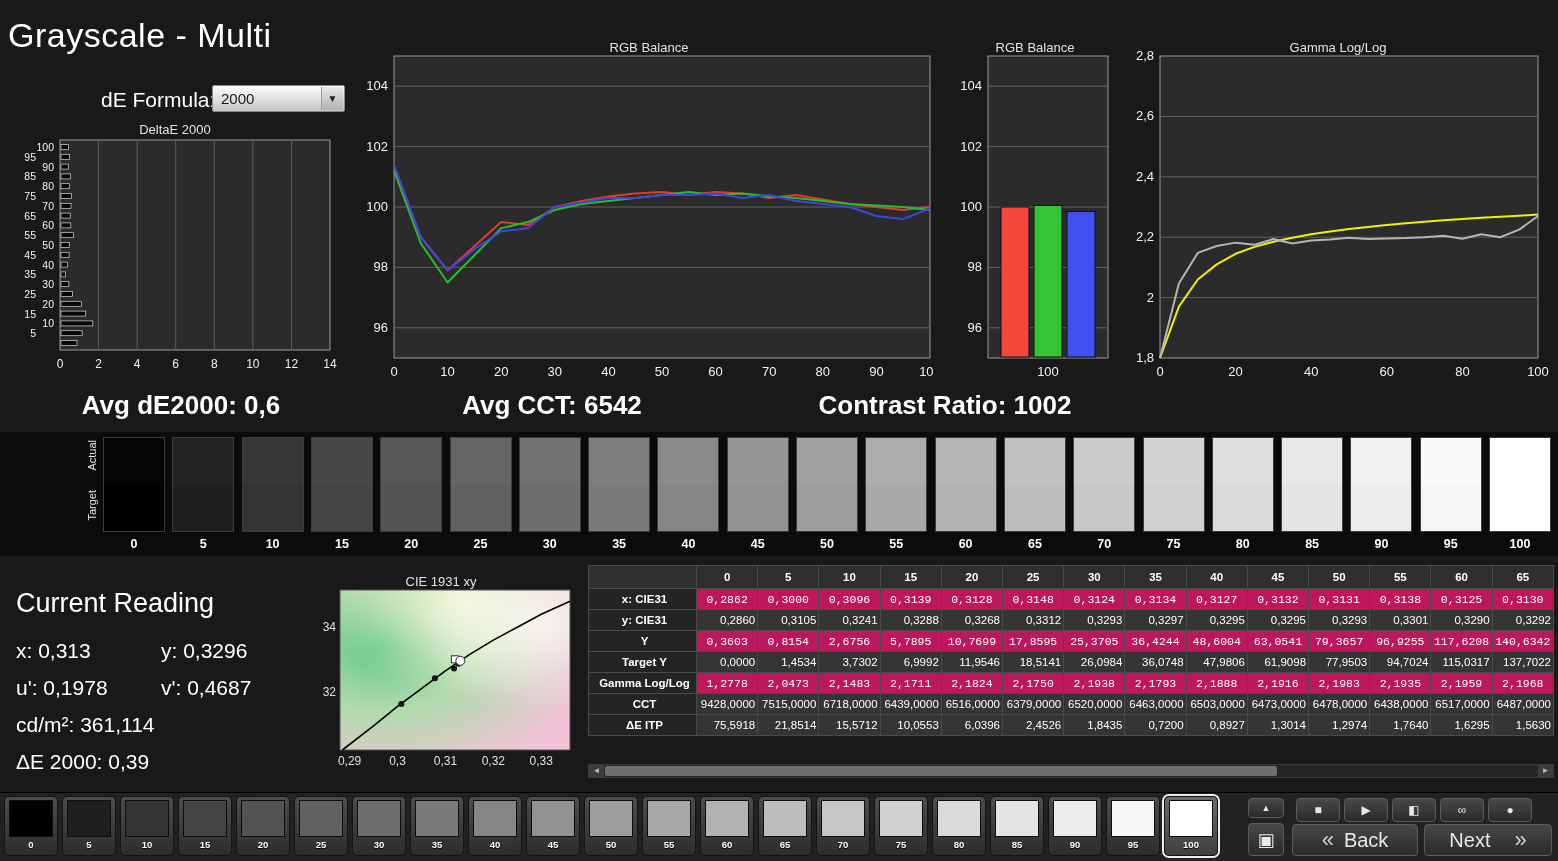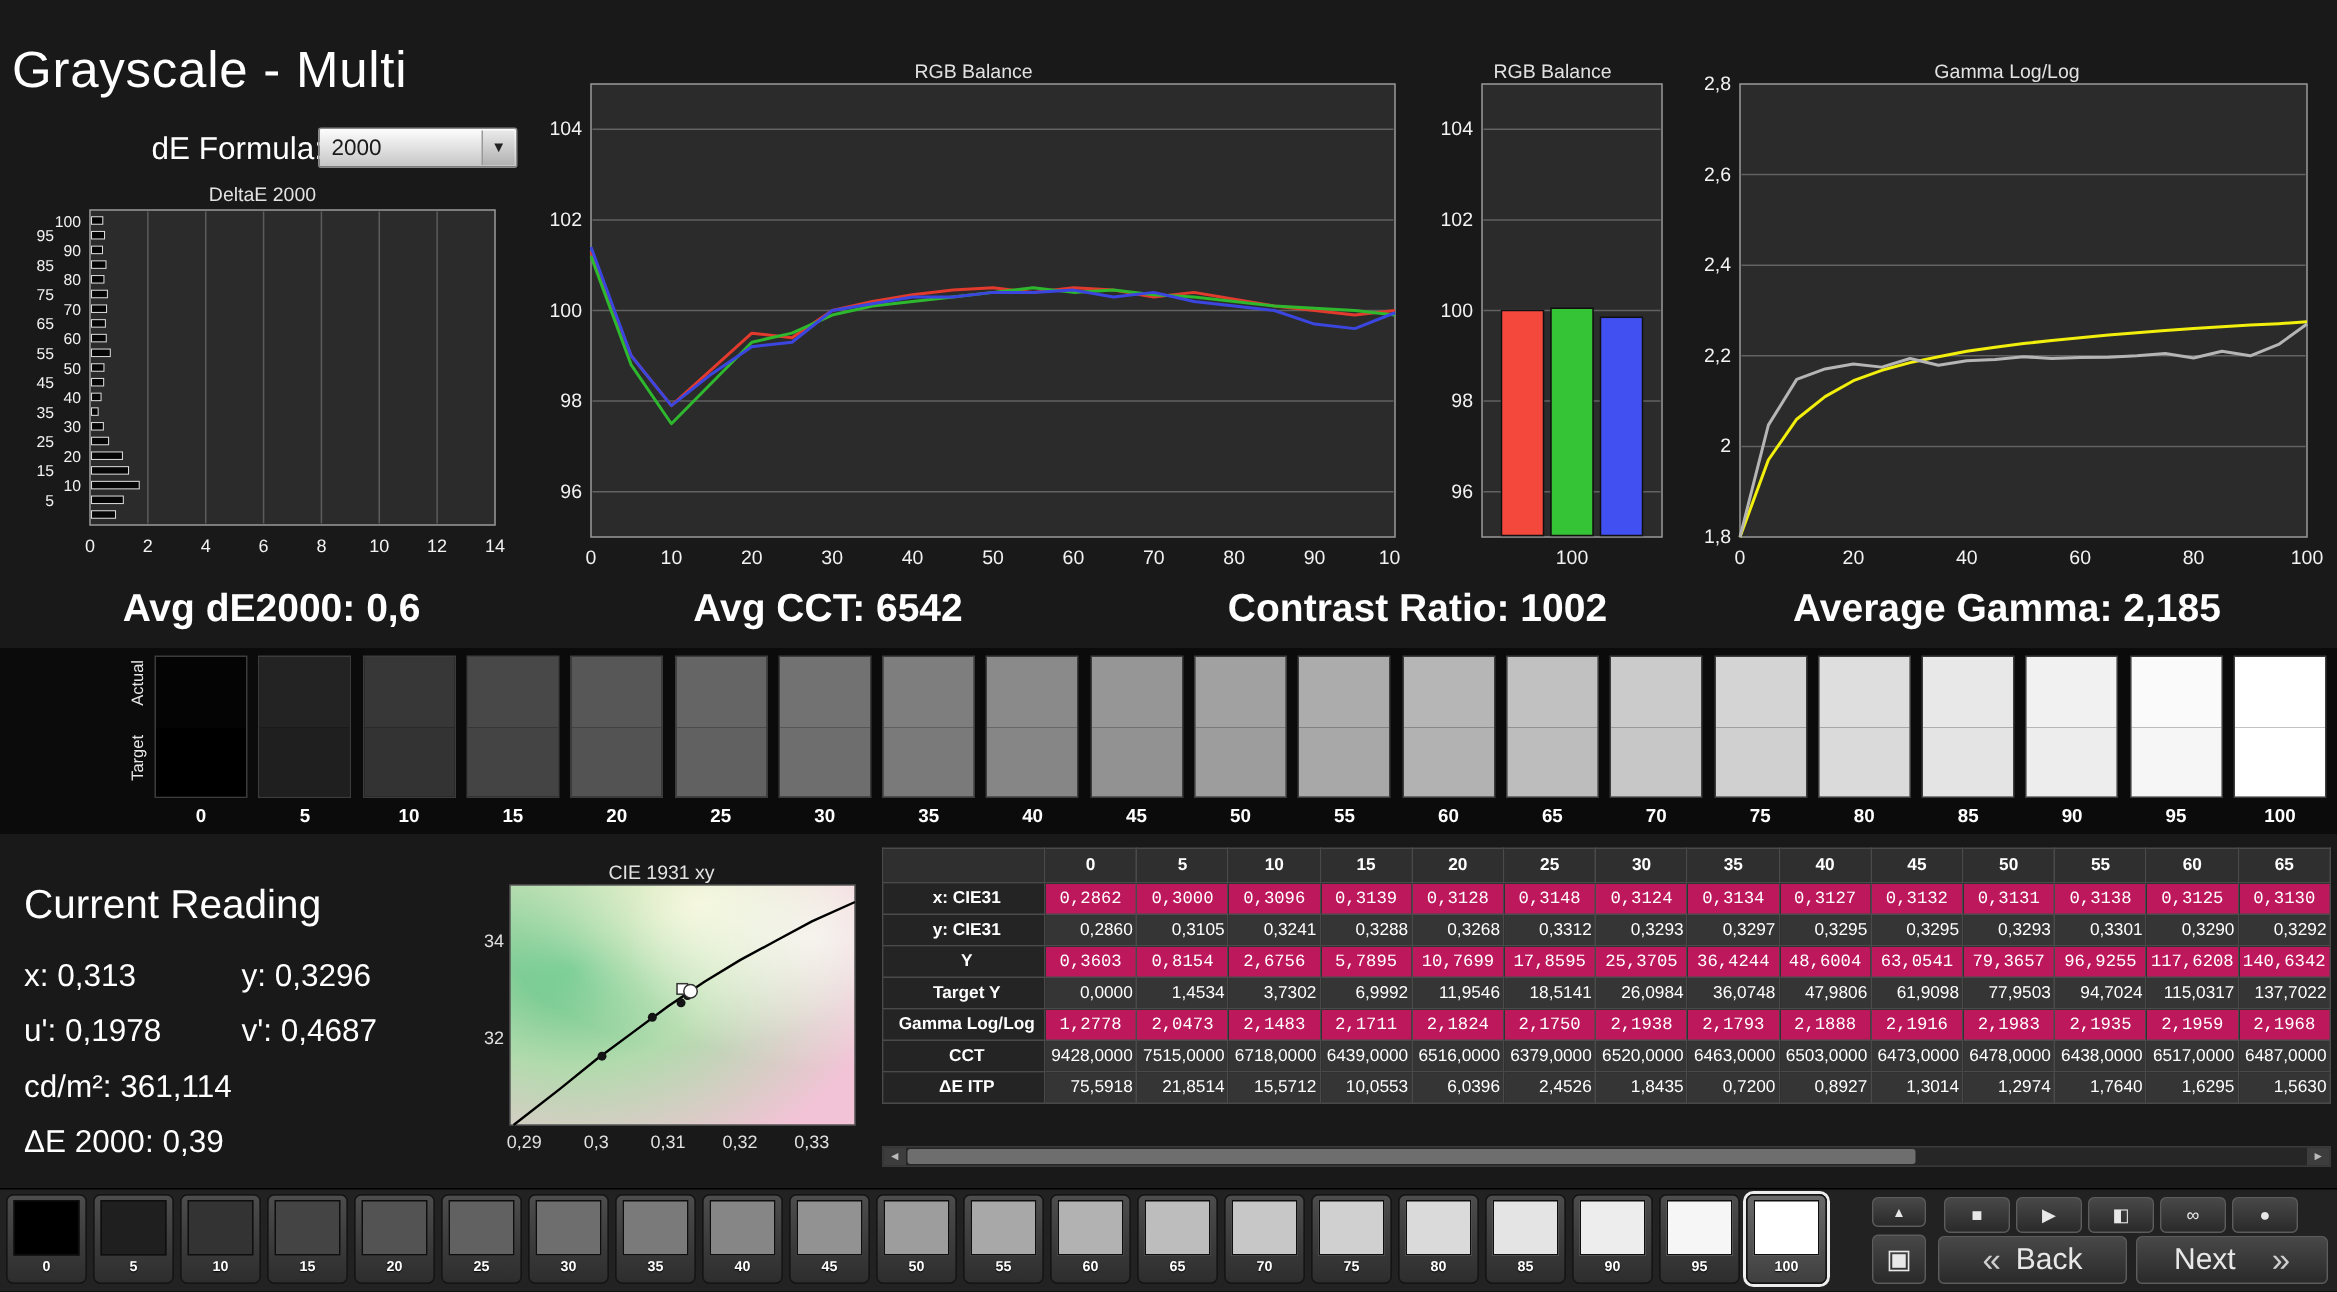--- a/index.html
+++ b/index.html
@@ -1,19 +1,19 @@
 <!DOCTYPE html>
 <html><head>
 <meta charset="utf-8">
 <style>
   *{margin:0;padding:0;box-sizing:border-box;}
   body{background:#000;font-family:"Liberation Sans","DejaVu Sans",sans-serif;}
   .app{position:relative;width:1558px;height:861px;background:#191919;color:#fff;overflow:hidden;}
   .abs{position:absolute;}
-  .page-title{position:absolute;left:8px;top:28px;font-size:34px;font-weight:400;letter-spacing:.5px;}
+  .page-title{position:absolute;left:8px;top:16px;font-size:34px;font-weight:400;letter-spacing:.5px;}
   .formula-label{position:absolute;left:101px;top:88px;font-size:21px;}
   .select{position:absolute;left:212px;top:85px;width:133px;height:27px;background:linear-gradient(#fdfdfd,#c6c6c6);border:1px solid #8a8a8a;border-radius:2px;color:#1a1a1a;font-size:15px;display:flex;align-items:center;padding-left:8px;cursor:pointer;}
   .select .arrow{position:absolute;right:1px;top:1px;bottom:1px;width:22px;background:linear-gradient(#e9e9e9,#b2b2b2);border-left:1px solid #999;display:flex;align-items:center;justify-content:center;color:#222;font-size:10px;}
   .chart-title{position:absolute;font-size:13px;color:#e2e2e2;transform:translateX(-50%);white-space:nowrap;}
   .stat{position:absolute;top:390px;font-size:26px;font-weight:600;transform:translateX(-50%);white-space:nowrap;}
   
   .strip{position:absolute;left:0;top:432px;width:1558px;height:124px;background:#0b0b0b;}
   .rot{position:absolute;left:86px;writing-mode:vertical-rl;transform:rotate(180deg);font-size:11px;color:#e8e8e8;}
   .swatch{position:absolute;top:5px;width:62px;height:95px;border:1px solid #3c3c3c;}
   .swatch .half{height:50%;}
@@ -185,21 +185,20 @@
       <text x="266.8" y="326" text-anchor="middle" font-size="13" fill="#f2f2f2" font-family="Liberation Sans, sans-serif">60</text>
       <text x="342.4" y="326" text-anchor="middle" font-size="13" fill="#f2f2f2" font-family="Liberation Sans, sans-serif">80</text>
       <text x="418" y="326" text-anchor="middle" font-size="13" fill="#f2f2f2" font-family="Liberation Sans, sans-serif">100</text>
       <polyline points="40,308 58.9,256.66 77.8,229.48 96.7,214.38000000000005 115.6,203.80999999999997 134.5,196.86399999999992 153.4,191.72999999999996 172.3,187.804 191.2,184.18 210.1,181.46200000000005 229,179.04600000000002 247.9,176.932 266.8,175.11999999999992 285.7,173.308 304.6,171.79800000000003 323.5,170.28800000000004 342.4,169.08000000000004 361.3,167.87200000000004 380.2,166.66400000000004 399.1,165.758 418,164.55" fill="none" stroke="#f2ef0c" stroke-width="2" stroke-linejoin="round"></polyline>
       <polyline points="40,308 58.9,233.40599999999995 77.8,202.90399999999994 96.7,195.95800000000003 115.6,192.63600000000002 134.5,194.75000000000006 153.4,189.012 172.3,193.54200000000003 191.2,190.52199999999996 210.1,189.61599999999993 229,187.804 247.9,189.012 266.8,188.40799999999993 285.7,188.10599999999997 304.6,187.19999999999993 323.5,185.68999999999997 342.4,188.71000000000004 361.3,184.18 380.2,187.19999999999993 399.1,179.64999999999995 418,166.05999999999997" fill="none" stroke="#b5b5b5" stroke-width="2" stroke-linejoin="round"></polyline>
     </svg>
 
   <div class="stat" style="left:181px;">Avg dE2000: 0,6</div>
   <div class="stat" style="left:552px;">Avg CCT: 6542</div>
   <div class="stat" style="left:945px;">Contrast Ratio: 1002</div>
-  <div class="stat" style="left:1338px;">Average Gamma: 2,185</div>
 
   <div class="strip">
     <span class="rot" style="top:8px;">Actual</span>
     <span class="rot" style="top:58px;">Target</span>
     <div id="strip-swatches">
         <div class="swatch" style="left: 103px;">
           <div class="half" style="background: rgb(4, 4, 4);"></div>
           <div class="half" style="background: rgb(0, 0, 0);"></div>
         </div>
         <div class="swatch-label" style="left: 103px;">0</div>

